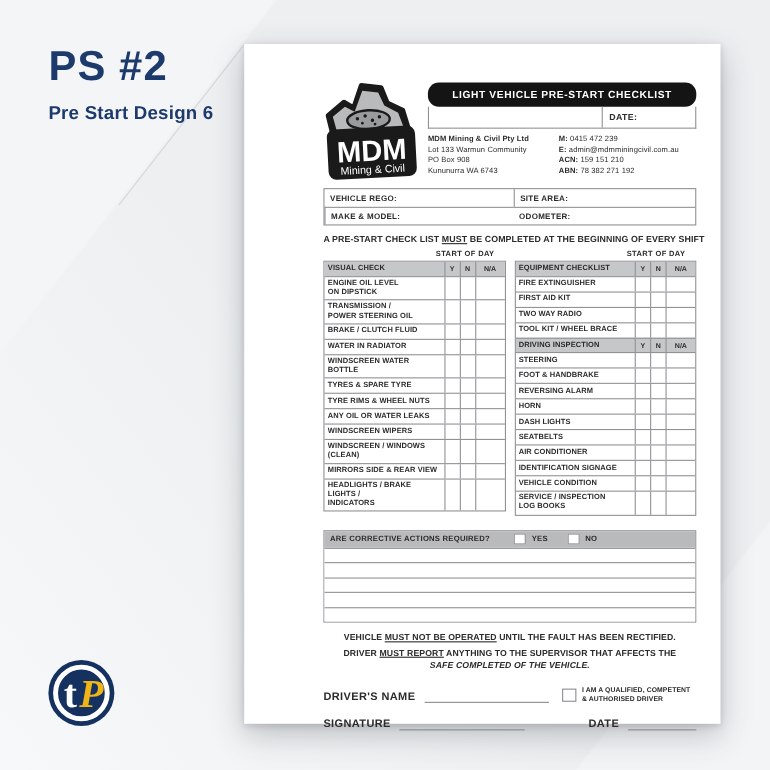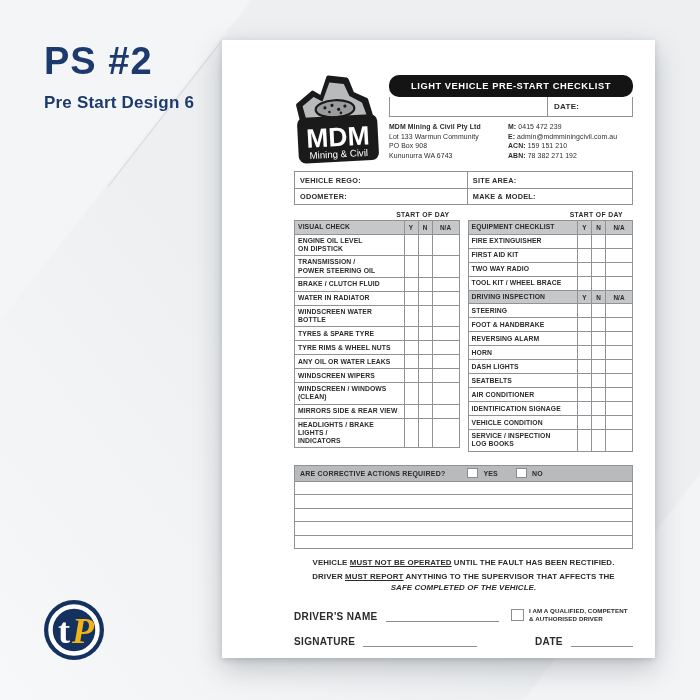--- a/index.html
+++ b/index.html
@@ -151,24 +151,27 @@
           <div><span class="bold">ACN:</span><span style="white-space:pre"> 159 151 210</span></div>
           <div><span class="bold">ABN:</span><span style="white-space:pre"> 78 382 271 192</span></div>
         </div>
       </div>
     </div>
   </div>
 
   <div class="info-table">
     <div class="info-cell">VEHICLE REGO:</div>
     <div class="info-cell r">SITE AREA:</div>
+    <div class="info-cell r b">MAKE &amp; MODEL:</div>
     <div class="info-cell b">ODOMETER:</div>
-    <div class="info-cell r b">MAKE &amp; MODEL:</div>
-  </div>
-
+  </div>
+
+  <div class="notice">
+    <span>A PRE-START CHECK LIST </span><span class="em-u">MUST</span><span> BE COMPLETED AT THE </span><span class="em">BEGINNING</span><span> OF </span><span class="em">EVERY SHIFT</span>
+  </div>
 
   <div class="tables-row">
     <div class="tcol">
       <div class="sod">START OF DAY</div>
       <div class="ctable">
         <div class="crow head">
           <div class="clabel">VISUAL CHECK</div>
           <div class="chead">Y</div>
           <div class="chead">N</div>
           <div class="chead na">N/A</div>

